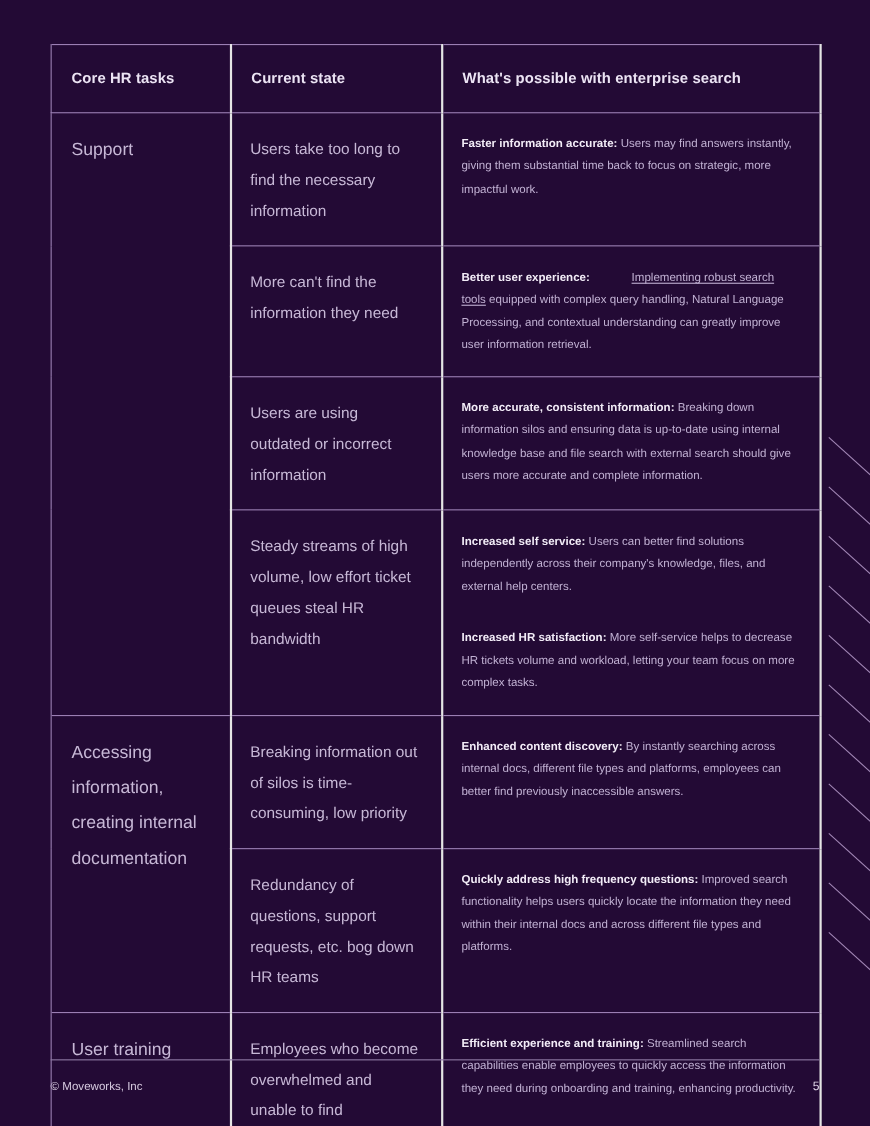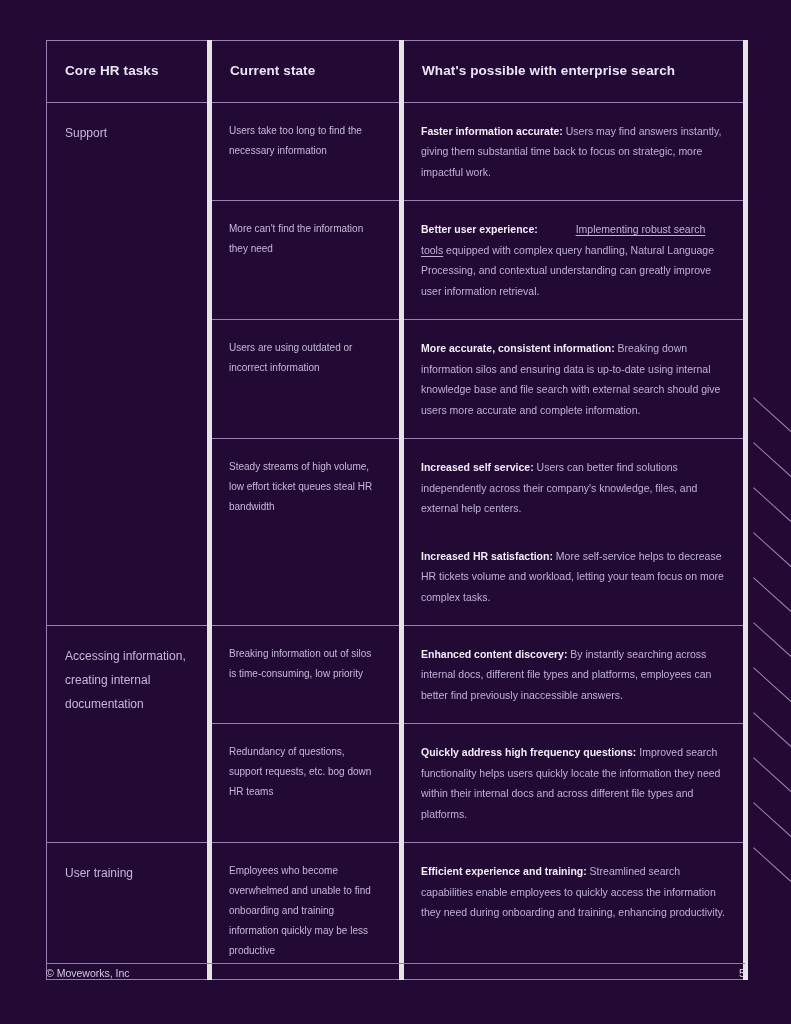--- a/index.html
+++ b/index.html
@@ -60,60 +60,60 @@
 
   #comparison-table col.c1 { width: 163px; }
   #comparison-table col.c2 { width: 192px; }
   #comparison-table col.c3 { width: 344px; }
 
   #comparison-table th,
   #comparison-table td {
     vertical-align: top;
     text-align: left;
     border-left: 1px solid #9b7fb4;
-    border-right: 5px solid #e5e5e5;
+    border-right: 2px solid #e5e5e5;
   }
 
   
   thead th {
     padding: 22px 18px 24px 18px;
     font-size: 13.5px;
     font-weight: bold;
     color: #ece4f4;
     letter-spacing: .1px;
     border-bottom: 1px solid #9b7fb4;
     height: 60px;
   }
   thead th.col-c {
     font-size: 13.5px;
     margin-top: 16px;
   }
 
   
   td.group-cell {
     padding: 18px 18px 18px 18px;
-    font-size: 12px;
+    font-size: 16px;
     color: #c7b8d6;
     line-height: 2.0;
     border-top: 1px solid #9b7fb4;
   }
 
   
   tr.group-start > td.state-cell,
   tr.group-start > td.possible-cell {
     border-top: 1px solid #9b7fb4;
   }
   tr.inner > td.state-cell,
   tr.inner > td.possible-cell {
     border-top: 1px solid #9b7fb4;
   }
 
   td.state-cell {
     padding: 18px 20px 18px 17px;
-    font-size: 10px;
+    font-size: 14px;
     color: #c7b8d6;
     line-height: 2.0;
   }
 
   td.possible-cell {
     padding: 18px 18px 18px 17px;
     font-size: 10.5px;
     color: #c0b0d2;
     line-height: 1.95;
   }
@@ -142,21 +142,21 @@
   }
   #footer-rule {
     width: 100%;
     height: 1px;
     background: #8f7aa6;
   }
   #footer-row {
     display: flex;
     justify-content: space-between;
     align-items: center;
-    margin-top: 3px;
+    margin-top: 18px;
     font-size: 10.5px;
     color: #d6cadf;
   }
   #page-number { font-size: 11px; color: #ded4e6; }
 </style>
 </head>
 <body>
 
 <div id="stripe-layer">
     <div class="stripe" style="top: 440px; border-top-color: rgb(183, 156, 203);"></div>

